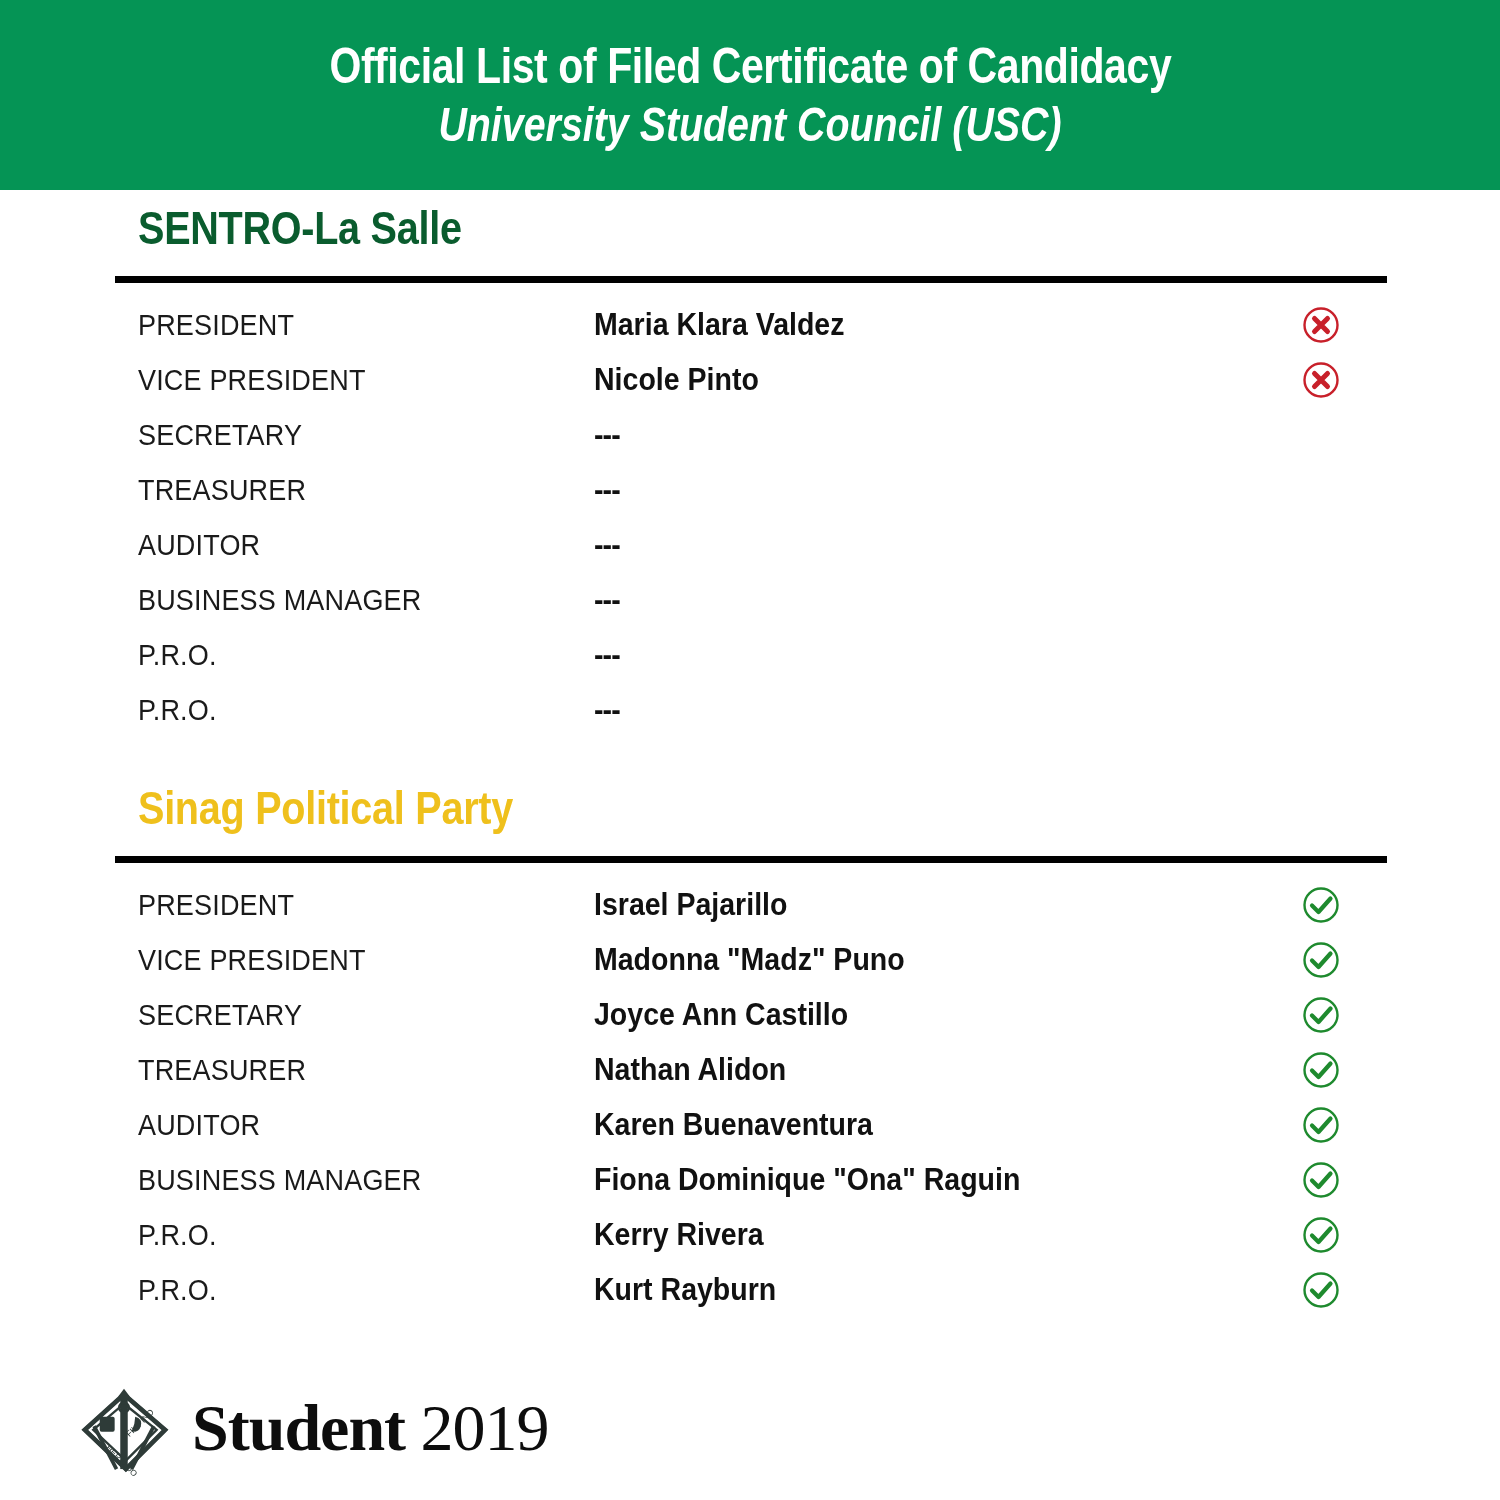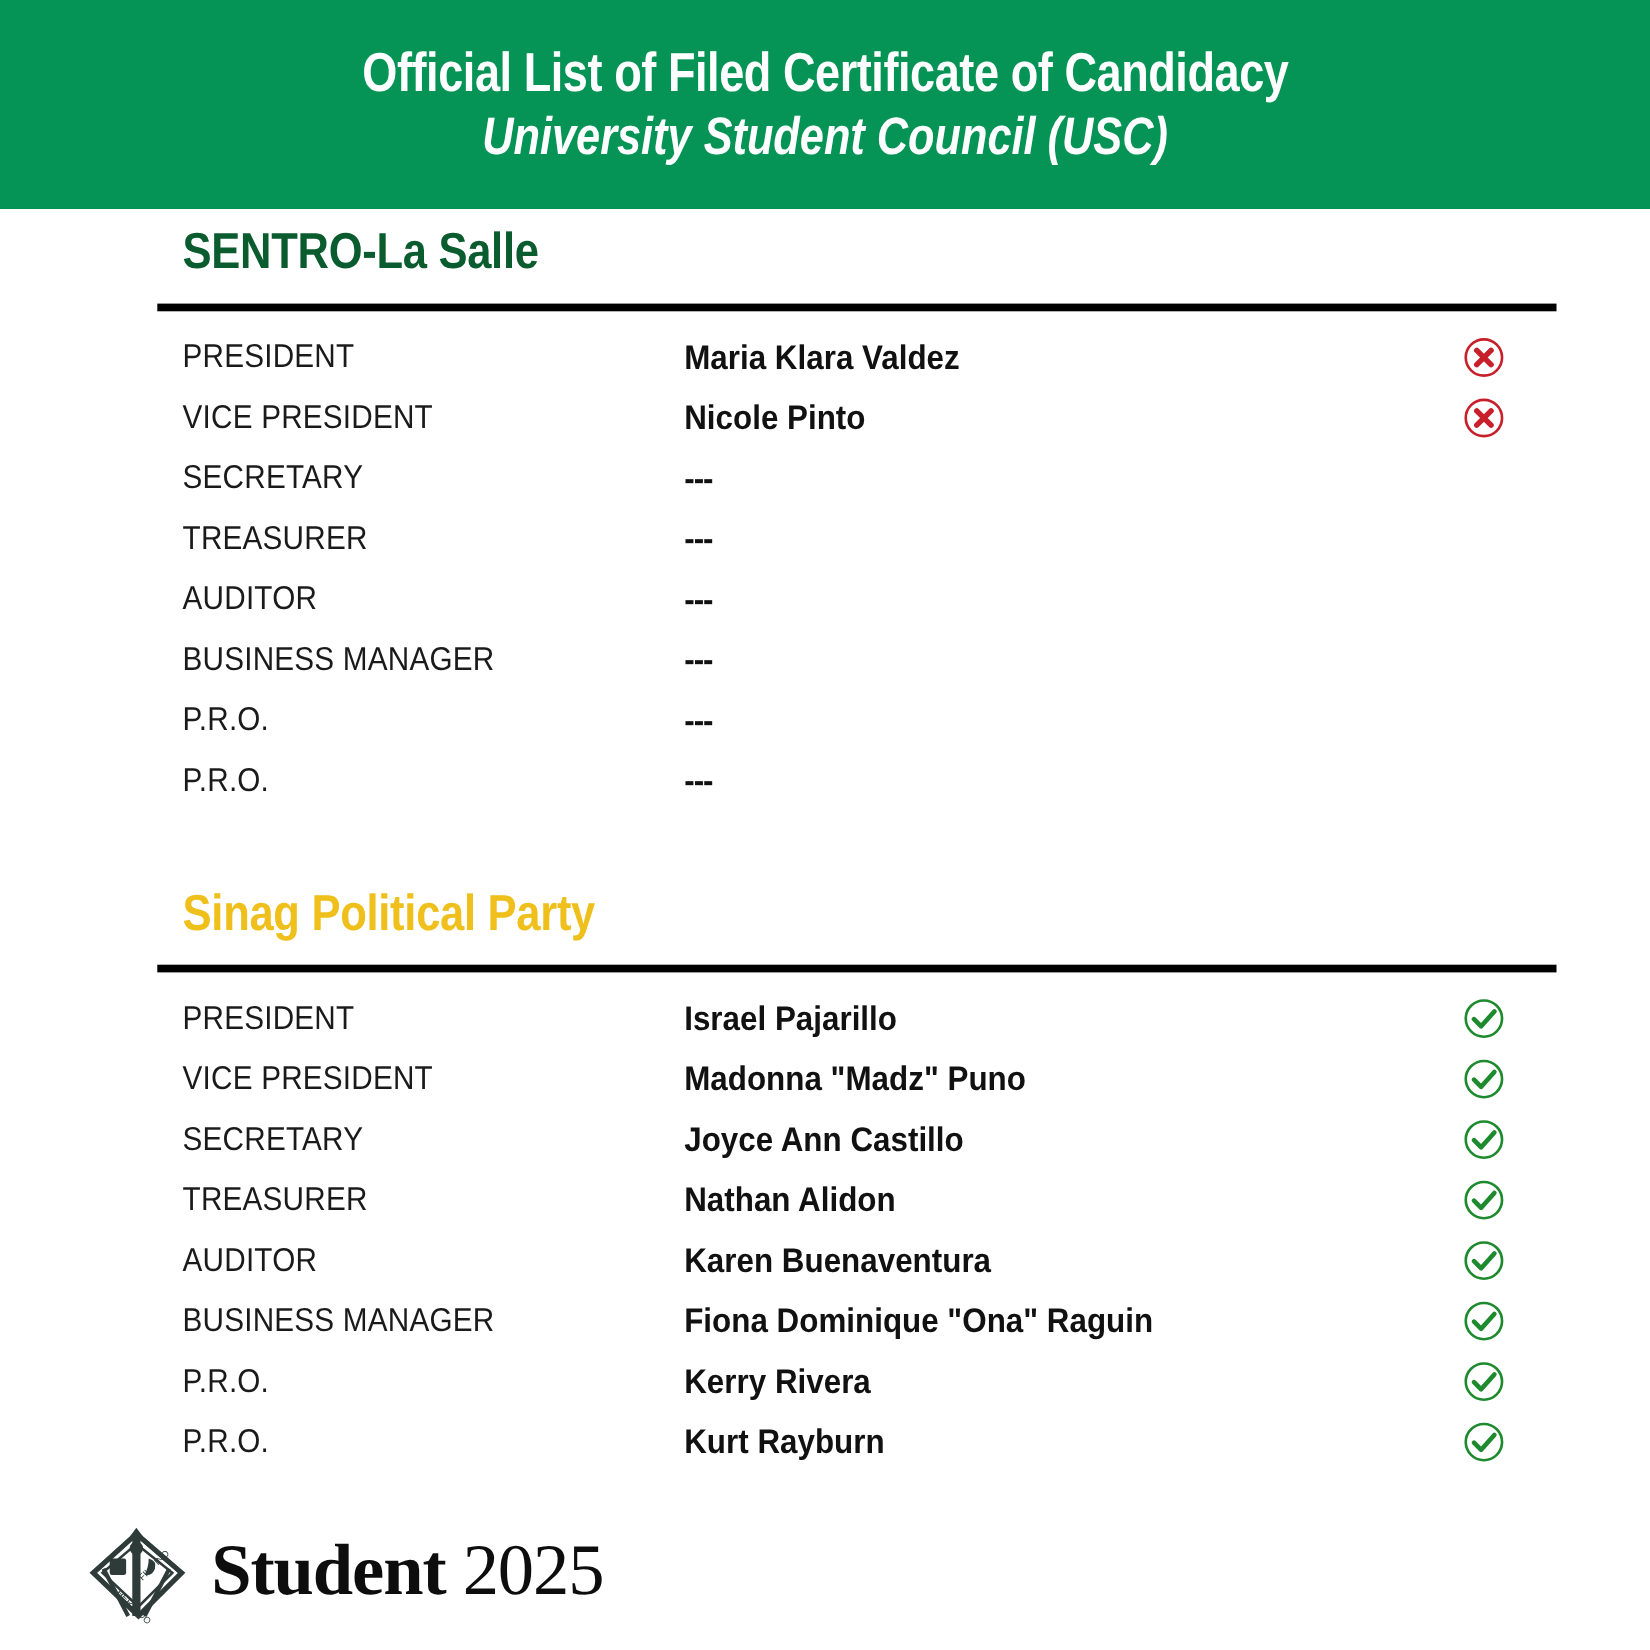--- a/index.html
+++ b/index.html
@@ -32,23 +32,23 @@
     font-family:"Liberation Sans Narrow","Liberation Sans", sans-serif;
     font-weight:bold; font-style:italic;
     font-size:48px;
     line-height:1.0;
     margin-top:10px;
     transform:scaleX(0.82);
     white-space:nowrap;
   }
 
   
-  .party-section { position:absolute; left:0; width:1388px;margin-left:28px; }
+  .party-section { position:absolute; left:0; width:1388px; }
   #section-sentro { top:205px; }
-  #section-sinag  { top:806px; }
+  #section-sinag  { top:785px; }
 
   .party-name {
     margin-left:138px;
     font-family:"Liberation Sans Narrow","Liberation Sans", sans-serif;
     font-weight:bold;
     font-size:46px;
     line-height:1.0;
     letter-spacing:-0.3px;
     transform:scaleX(0.86);
     transform-origin:left center;
@@ -299,19 +299,19 @@
         <path d="M28 58 L52 104" stroke="#2e3b38" stroke-width="4"></path>
         <path d="M92 58 L68 104" stroke="#2e3b38" stroke-width="4"></path>
         <g fill="#2e3b38">
           <rect x="34" y="48" width="16" height="16" rx="2"></rect>
           <path d="M72 48 q8 2 6 10 q-2 7 -10 6 q4 -8 4 -16 z"></path>
         </g>
         <text x="40" y="82" font-family="Liberation Sans, sans-serif" font-size="9" fill="#2e3b38" transform="rotate(45 40 82)">HERALDO</text>
         <text x="66" y="70" font-family="Liberation Sans, sans-serif" font-size="9" fill="#2e3b38" transform="rotate(-45 66 70)">FILIPINO</text>
       </svg>
       <div class="brand-text">
-        <span class="bold">Student</span><span>&nbsp;</span><span class="year">2025</span>
+        <span class="bold">Student</span><span>&nbsp;</span><span class="year">2019</span>
       </div>
     </div>
 
   </div>
 
 </div>
 
 </body></html>

